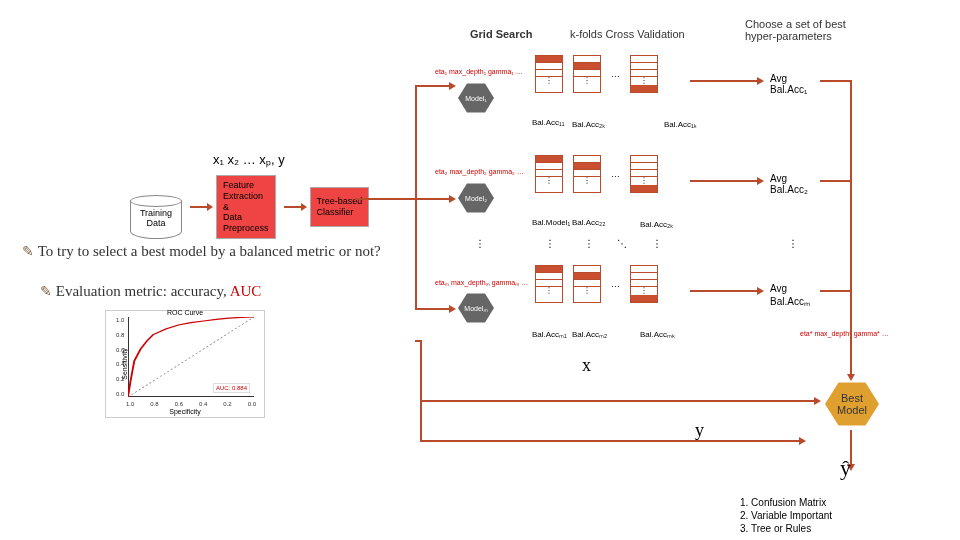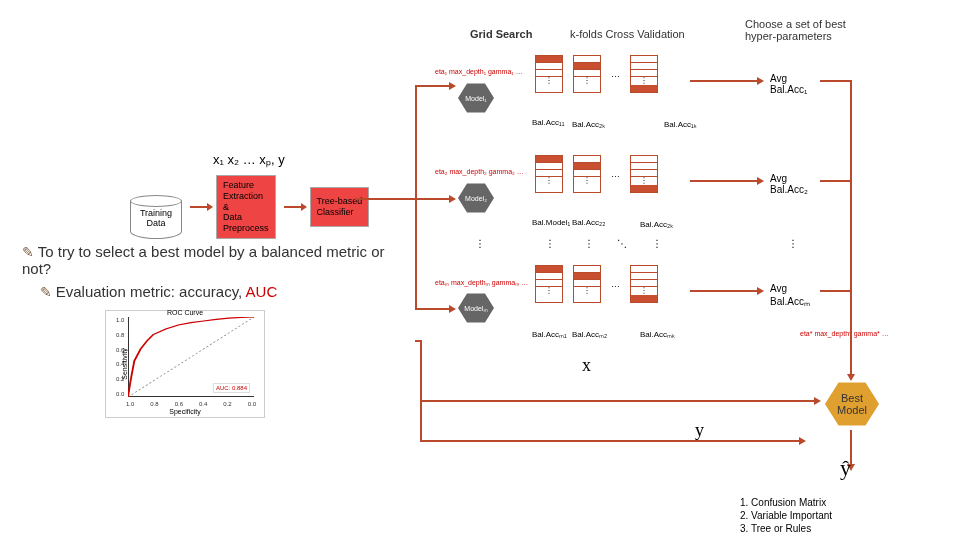--- a/index.html
+++ b/index.html
@@ -1,20 +1,20 @@
 <!DOCTYPE html>
 <html><head>
 <meta charset="utf-8">
 <style>
   * { box-sizing: border-box; margin: 0; padding: 0; }
   body { width: 960px; height: 540px; font-family: Arial, sans-serif; background: #fff; position: relative; overflow: hidden; }
   
   .title { position: absolute; left: 90px; top: 40px; font-size: 30px; color: #333; line-height: 1.1; }
   
-  .bullet { position: absolute; font-size: 15px; color: #333; }
+  .bullet { position: absolute; font-size: 15px; color: #333; font-family: Liberation Serif, serif; }
   .bullet-sym { color: #7a5c3c; margin-right: 4px; font-size: 14px; }
   .auc { color: #c00; }
   
   .pipeline { position: absolute; left: 130px; top: 175px; display: flex; align-items: center; gap: 8px; }
   .cyl { width: 52px; height: 44px; position: relative; margin-top: 20px; }
   .cyl::before { content:""; position:absolute; top:0; left:0; right:0; height:10px; border:1px solid #888; border-radius:50%; background:#fff; z-index:2;}
   .cyl::after { content:""; position:absolute; top:5px; left:0; right:0; bottom:0; border:1px solid #888; border-top:none; border-radius:0 0 50% 50%/0 0 20% 20%; background:#fff;}
   .cyl-label { position:absolute; top:50%; left:50%; transform:translate(-50%,-40%); font-size:9px; text-align:center; z-index:3; line-height:1.1;}
   
   .pbox { border:1px solid #aaa; padding:4px 6px; font-size:9px; text-align:left; background:#ef4444; line-height:1.2;}

